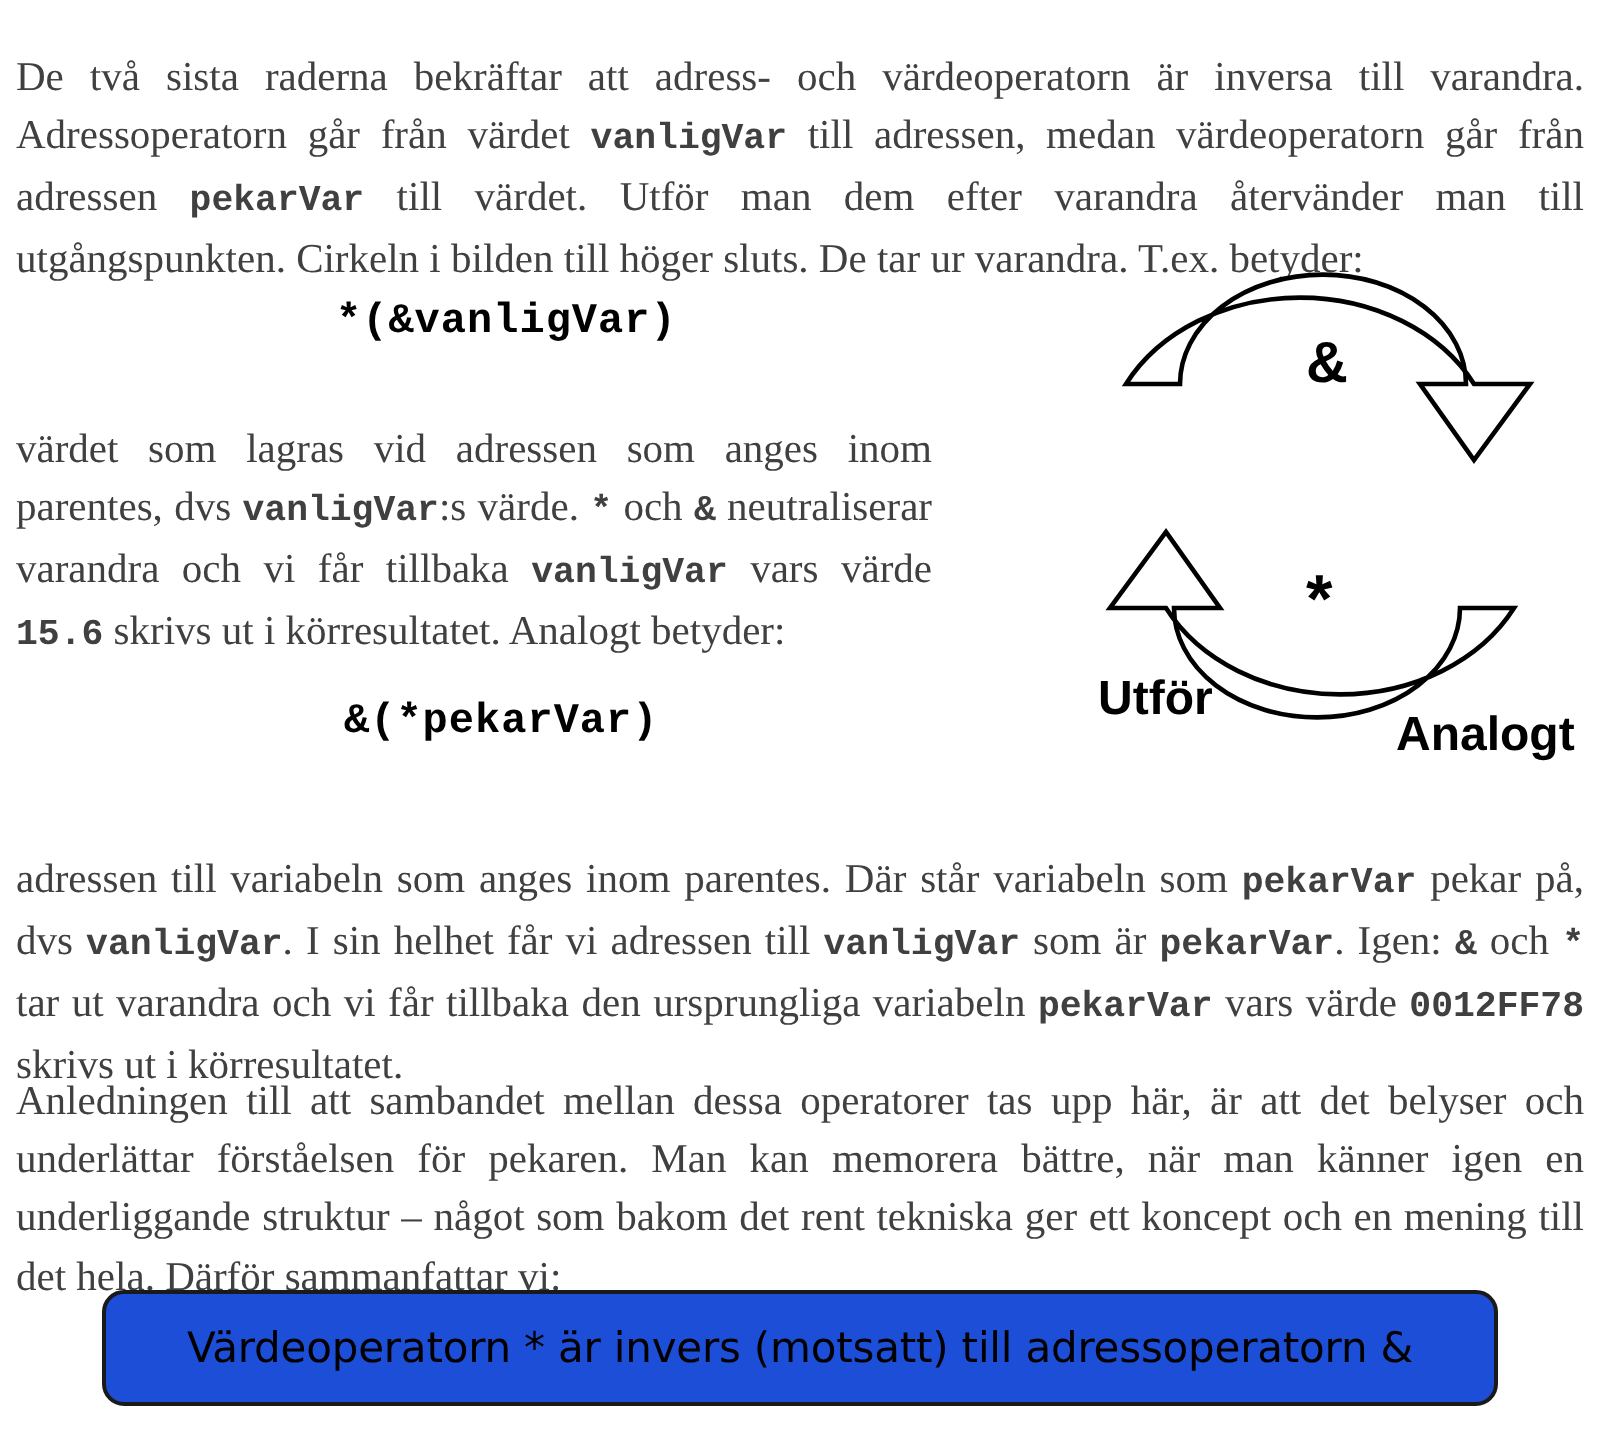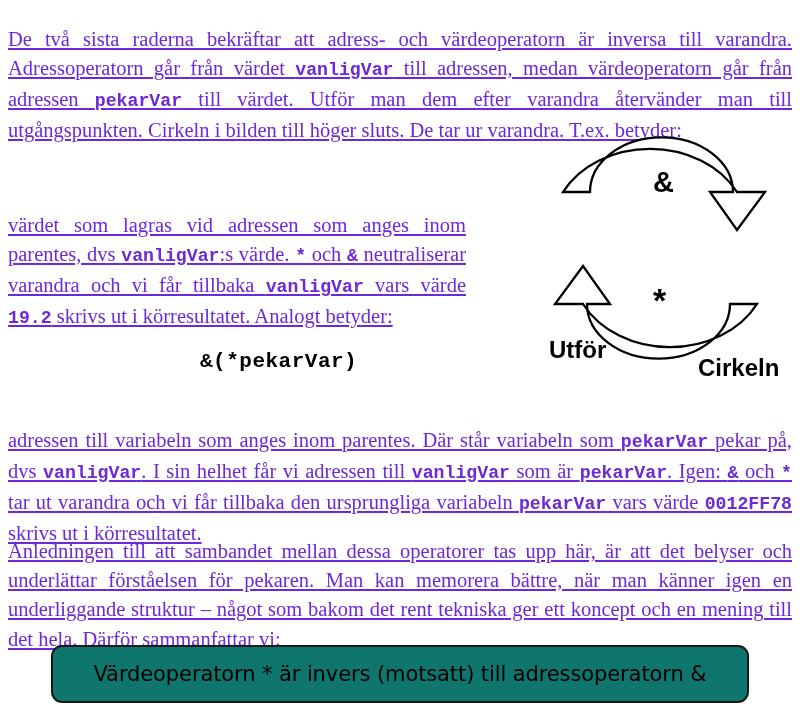--- a/index.html
+++ b/index.html
@@ -22,22 +22,21 @@
     height: 724px;
   }
 
   
   .para {
     position: absolute;
     font-size: 20.5px;
     line-height: 29.2px;
     text-align: justify;
     text-justify: inter-word;
-    color: #6d28d9;
-    text-decoration: underline;
+    color: #404040;
   }
 
   code, .mono {
     font-family: "Liberation Mono", "DejaVu Sans Mono", monospace;
     font-weight: bold;
     font-size: 18.2px;
     letter-spacing: 0px;
   }
 
   
@@ -47,21 +46,21 @@
     font-weight: bold;
     font-size: 21px;
     letter-spacing: 0.5px;
     white-space: pre;
   }
 
   
   #p-intro   { left: 8px;  top: 4px;   width: 784px; }
   #code-1    { left: 168px; top: 150px; }
   #p-mid     { left: 8px;  top: 190px; width: 458px; }
-  #code-2    { left: 200px; top: 350px; }
+  #code-2    { left: 172px; top: 350px; }
   #p-after   { left: 8px;  top: 405px; width: 784px; }
   #p-last    { left: 8px;  top: 521px; width: 784px; margin-top: 16px; }
 
   
   #diagram {
     position: absolute;
     left: 520px;
     top: 118px;
     width: 280px;
     height: 264px;
@@ -92,21 +91,21 @@
   #op-star { left: 133px; top: 163px; font-size: 34px; }
 
   
   #callout {
     position: absolute;
     left: 51px;
     top: 645px;
     width: 698px;
     height: 58px;
     box-sizing: border-box;
-    background: #0f766e;
+    background: #1d4ed8;
     border: 2.4px solid #1a1a1a;
     border-radius: 11px;
     display: flex;
     align-items: center;
     justify-content: center;
   }
   #callout .callout-text {
     font-family: "DejaVu Sans", "Liberation Sans", sans-serif;
     font-size: 21px;
     font-weight: normal;
@@ -115,22 +114,23 @@
     white-space: nowrap;
   }
 </style>
 </head>
 <body>
 
 <div class="page">
 
   <p class="para" id="p-intro">De två sista raderna bekräftar att adress- och värdeoperatorn är inversa till varandra. Adressoperatorn går från värdet <code>vanligVar</code> till adressen, medan värdeoperatorn går från adressen <code>pekarVar</code> till värdet. Utför man dem efter varandra återvänder man till utgångspunkten. Cirkeln i bilden till höger sluts. De tar ur varandra. T.ex. betyder:</p>
 
+  <div class="codeline" id="code-1">*(&amp;vanligVar)</div>
 
-  <p class="para" id="p-mid">värdet som lagras vid adressen som anges inom parentes, dvs <code>vanligVar</code>:s värde. <code>*</code> och <code>&amp;</code> neutraliserar varandra och vi får tillbaka <code>vanligVar</code> vars värde <code>19.2</code> skrivs ut i körresultatet. Analogt betyder:</p>
+  <p class="para" id="p-mid">värdet som lagras vid adressen som anges inom parentes, dvs <code>vanligVar</code>:s värde. <code>*</code> och <code>&amp;</code> neutraliserar varandra och vi får tillbaka <code>vanligVar</code> vars värde <code>15.6</code> skrivs ut i körresultatet. Analogt betyder:</p>
 
   <div class="codeline" id="code-2">&amp;(*pekarVar)</div>
 
   <p class="para" id="p-after">adressen till variabeln som anges inom parentes. Där står variabeln som <code>pekarVar</code> pekar på, dvs <code>vanligVar</code>. I sin helhet får vi adressen till <code>vanligVar</code> som är <code>pekarVar</code>. Igen: <code>&amp;</code> och <code>*</code> tar ut varandra och vi får tillbaka den ursprungliga variabeln <code>pekarVar</code> vars värde <code>0012FF78</code> skrivs ut i körresultatet.</p>
 
   <p class="para" id="p-last">Anledningen till att sambandet mellan dessa operatorer tas upp här, är att det belyser och underlättar förståelsen för pekaren. Man kan memorera bättre, när man känner igen en underliggande struktur – något som bakom det rent tekniska ger ett koncept och en mening till det hela. Därför sammanfattar vi:</p>
 
   <div id="diagram">
     <svg viewBox="0 0 280 264" xmlns="http://www.w3.org/2000/svg" aria-hidden="true">
 
@@ -147,21 +147,21 @@
                A 98,80 0 0 1 63,186
                L 35,186
                L 63,148
                L 90,186
                L 67,186
                A 68,52 0 0 0 210,186
                Z" fill="#ffffff" stroke="#000000" stroke-width="2.3" stroke-linejoin="miter" stroke-linecap="butt"></path>
     </svg>
 
     <span class="diag-label" id="lbl-varde">Utför</span>
-    <span class="diag-label" id="lbl-adress">Cirkeln</span>
+    <span class="diag-label" id="lbl-adress">Analogt</span>
     <span class="diag-op" id="op-amp">&amp;</span>
     <span class="diag-op" id="op-star">*</span>
   </div>
 
   <div id="callout">
     <span class="callout-text">Värdeoperatorn * är invers (motsatt) till adressoperatorn &amp;</span>
   </div>
 
 </div>
 

